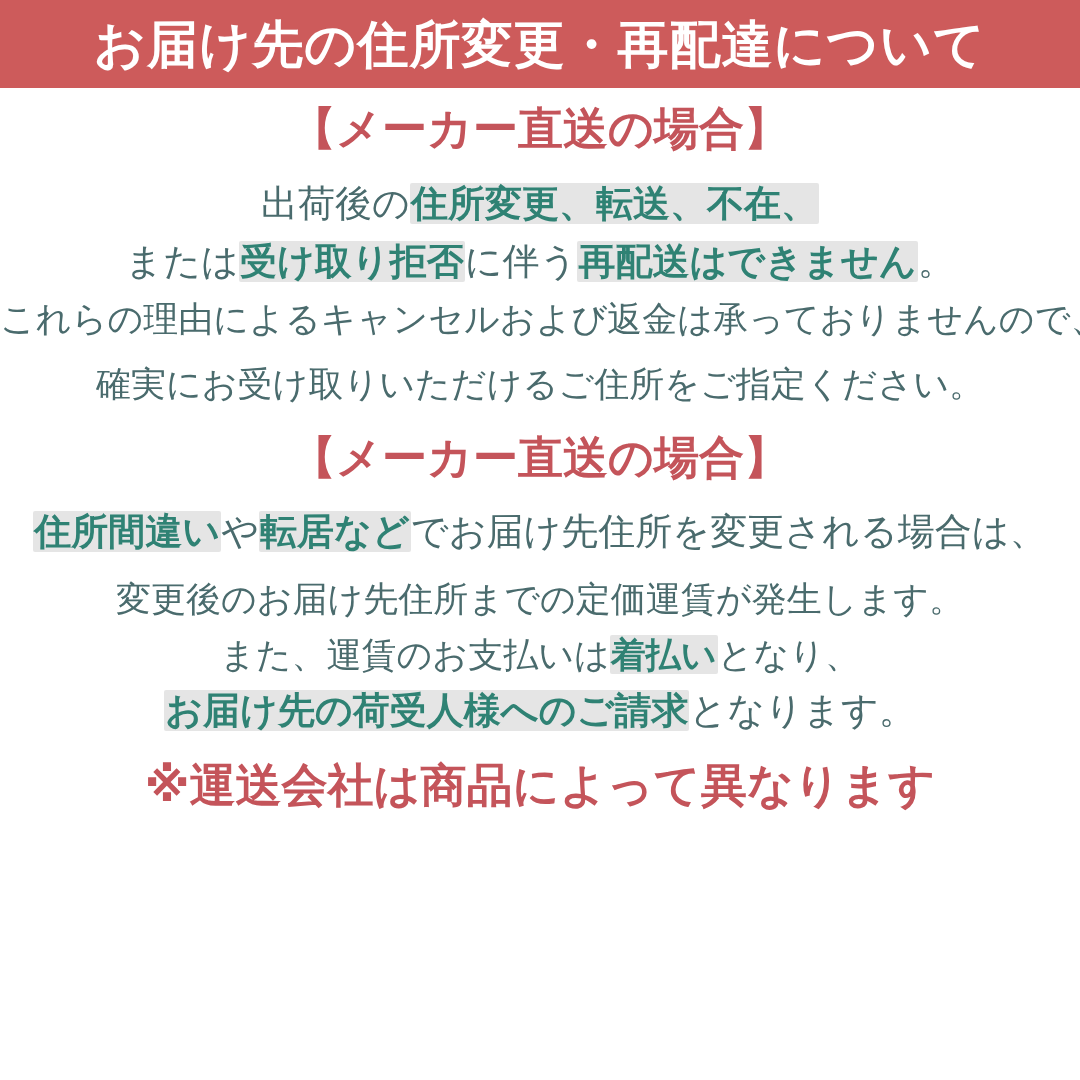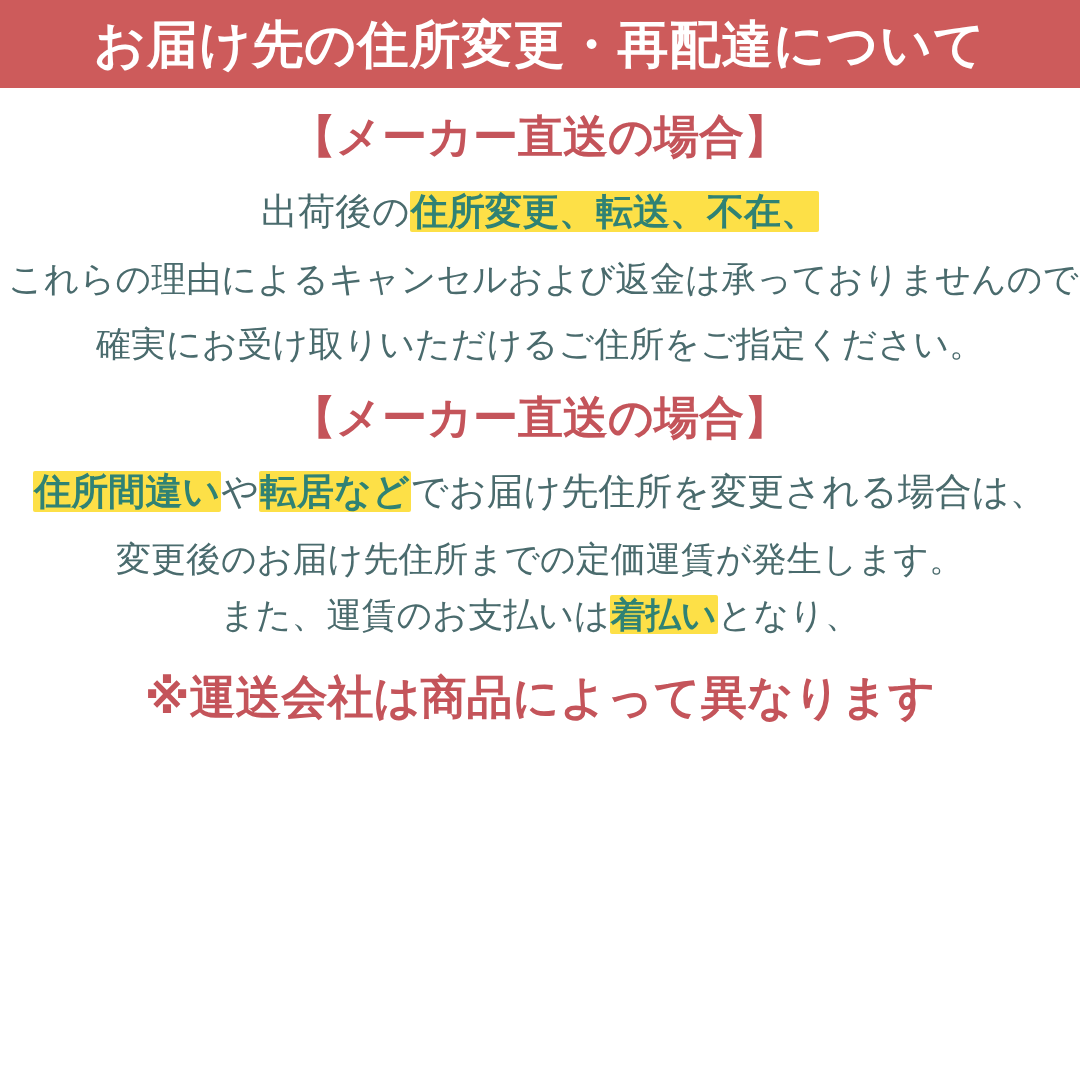--- a/index.html
+++ b/index.html
@@ -35,21 +35,21 @@
     color: #ffffff;
     font-size: 51px;
     font-weight: bold;
     letter-spacing: 1px;
     line-height: 1;
     white-space: nowrap;
   }
 
   
   .content {
-    padding: 8px;
+    padding: 0;
     text-align: center;
     color: #4f6a6c;
   }
 
   .section-heading {
     color: #c4545a;
     font-size: 45px;
     font-weight: bold;
     text-align: center;
     line-height: 1.1;
@@ -68,21 +68,21 @@
     font-size: 37px;
   }
 
   .line.small {
     font-size: 33px;
   }
 
   
   .hl-green {
     color: #2f8274;
-    background: #fde047;
+    background: #e5e5e5;
     font-weight: bold;
     border-radius: 2px;
     padding: 0 1px;
   }
 
   .note-red {
     color: #c4545a;
     font-size: 46px;
     font-weight: bold;
     text-align: center;
@@ -110,20 +110,23 @@
     <div class="section-heading">【メーカー直送の場合】</div>
 
     <div class="gap-l"></div>
 
     <div class="line big">
       <span>出荷後の</span><span class="hl-green">住所変更、転送、不在、</span>
     </div>
 
     <div class="gap-s"></div>
 
+    <div class="line big">
+      <span>または</span><span class="hl-green">受け取り拒否</span><span>に伴う</span><span class="hl-green">再配送はできません</span><span>。</span>
+    </div>
 
     <div class="gap-s"></div>
 
     <div class="line">
       <span>これらの理由によるキャンセルおよび返金は承っておりませんので、</span>
     </div>
 
     <div class="gap-s"></div>
 
 
@@ -153,20 +156,23 @@
     </div>
 
     <div class="gap-s"></div>
 
     <div class="line">
       <span>また、運賃のお支払いは</span><span class="hl-green">着払い</span><span>となり、</span>
     </div>
 
     <div class="gap-s"></div>
 
+    <div class="line big">
+      <span class="hl-green">お届け先の荷受人様へのご請求</span><span>となります。</span>
+    </div>
 
     <div class="gap-s"></div>
 
 
     <div class="gap-s"></div>
 
     <div class="note-red">※運送会社は商品によって異なります</div>
 
   </div>
 </div>

